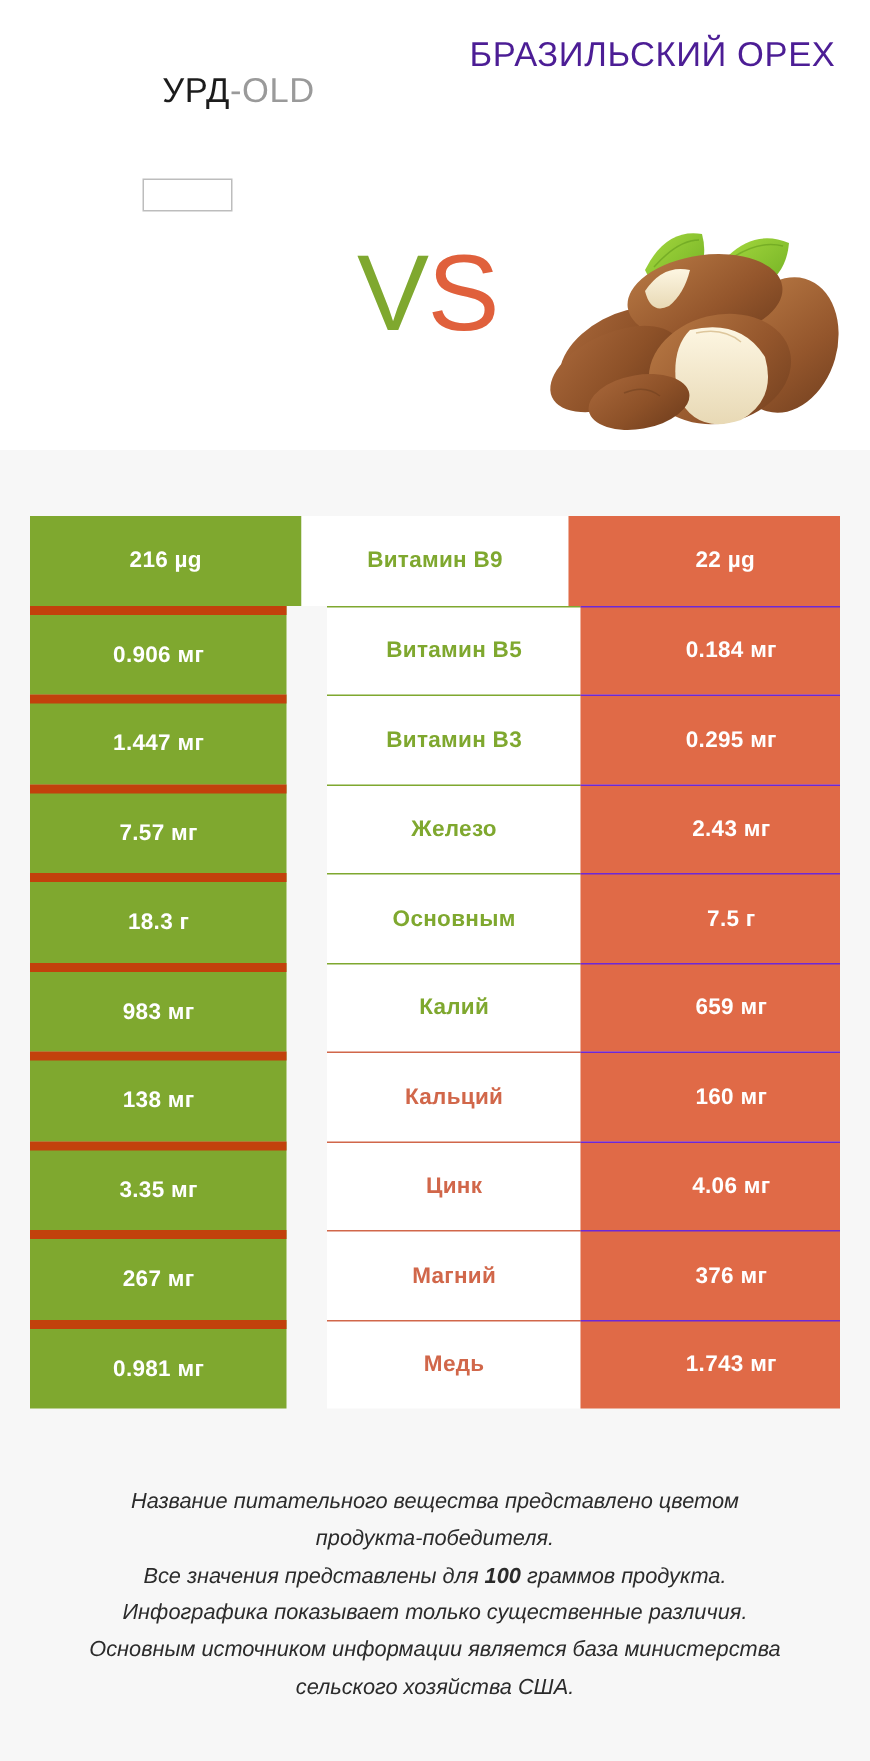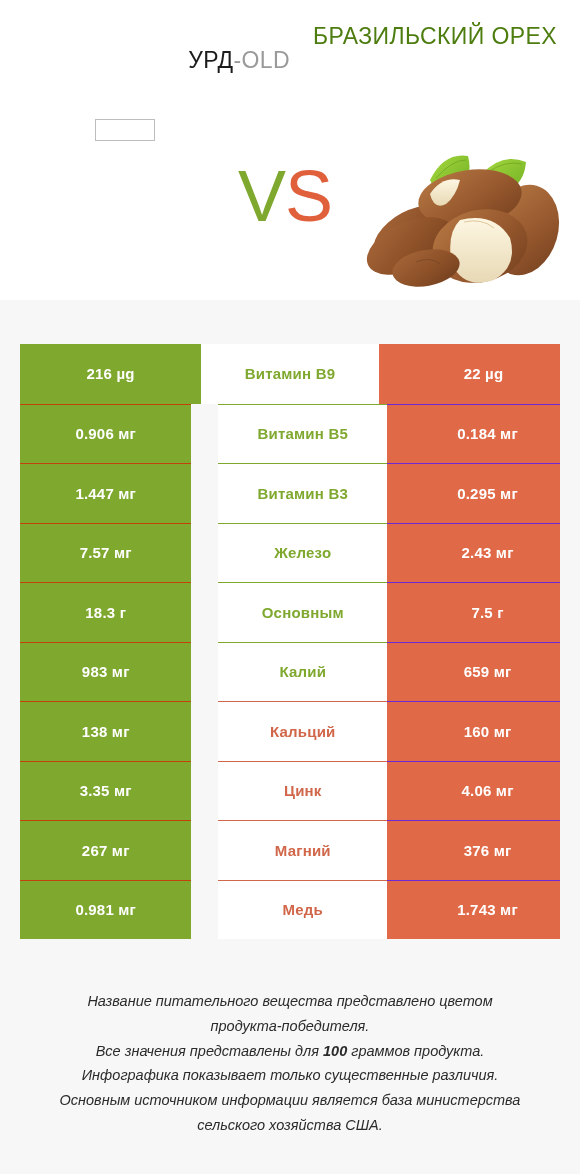--- a/index.html
+++ b/index.html
@@ -9,29 +9,29 @@
     font-family:"Liberation Sans", sans-serif;
     overflow:hidden;
   }
   .page { position:relative; width:580px; height:1174px; background:#f7f7f7; }
 
   
   .header { position:relative; height:300px; background:#ffffff; }
 
   .title-left {
     position:absolute; left:0; top:47px; width:290px;
-    text-align:right; font-size:23px; letter-spacing:.4px;
+    text-align:center; font-size:23px; letter-spacing:.4px;
     color:#1c1c1c; font-weight:400; line-height:1.18;padding-left:28px;
   }
   .title-left .dim { color:#9a9a9a; }
 
   .title-right {
     position:absolute; left:290px; top:22px; width:290px;
     text-align:center; font-size:23px; letter-spacing:.4px;
-    color:#4d7c0f; font-weight:400; line-height:1.22;
+    color:#4c1d95; font-weight:400; line-height:1.22;
   }
 
   .img-placeholder {
     position:absolute; left:95px; top:119px;
     width:60px; height:22px;
     border:1px solid #bdbdbd; background:#ffffff;
   }
 
   .vs {
     position:absolute; left:215px; top:160px; width:140px;
@@ -53,21 +53,21 @@
   }
   .cell.left  { width:181px; background:#7FA82F; color:#ffffff; }
   .cell.mid   { width:178px; background:#ffffff; }
   .cell.right { width:181px; background:#E06A47; color:#ffffff;padding-left:28px; }
   .cell.mid .lbl { font-size:15px; font-weight:bold; letter-spacing:.2px;text-align:center; }
   .lbl.win-left  { color:#7FA82F; }
   .lbl.win-right { color:#D1674A; }
   .row + .row .cell.mid { border-top:1px solid transparent;margin-left:27px; }
   .row.sep-green  .cell.mid { border-top:1px solid #7FA82F; }
   .row.sep-orange .cell.mid { border-top:1px solid #D1674A; }
-  .row + .row .cell.left  { border-top:1px solid #c2410c; }
+  .row + .row .cell.left  { border-top:6px solid #c2410c; }
   .row + .row .cell.right { border-top:1px solid #6d28d9; }
 
   
   .footer {
     position:absolute; left:30px; top:988px; width:520px;
     text-align:center; font-size:14.5px; line-height:1.5;
     color:#2b2b2b; font-weight:400;
   }
   .footer p { margin:3px;font-style:italic; }
   .footer b { font-weight:bold; }

